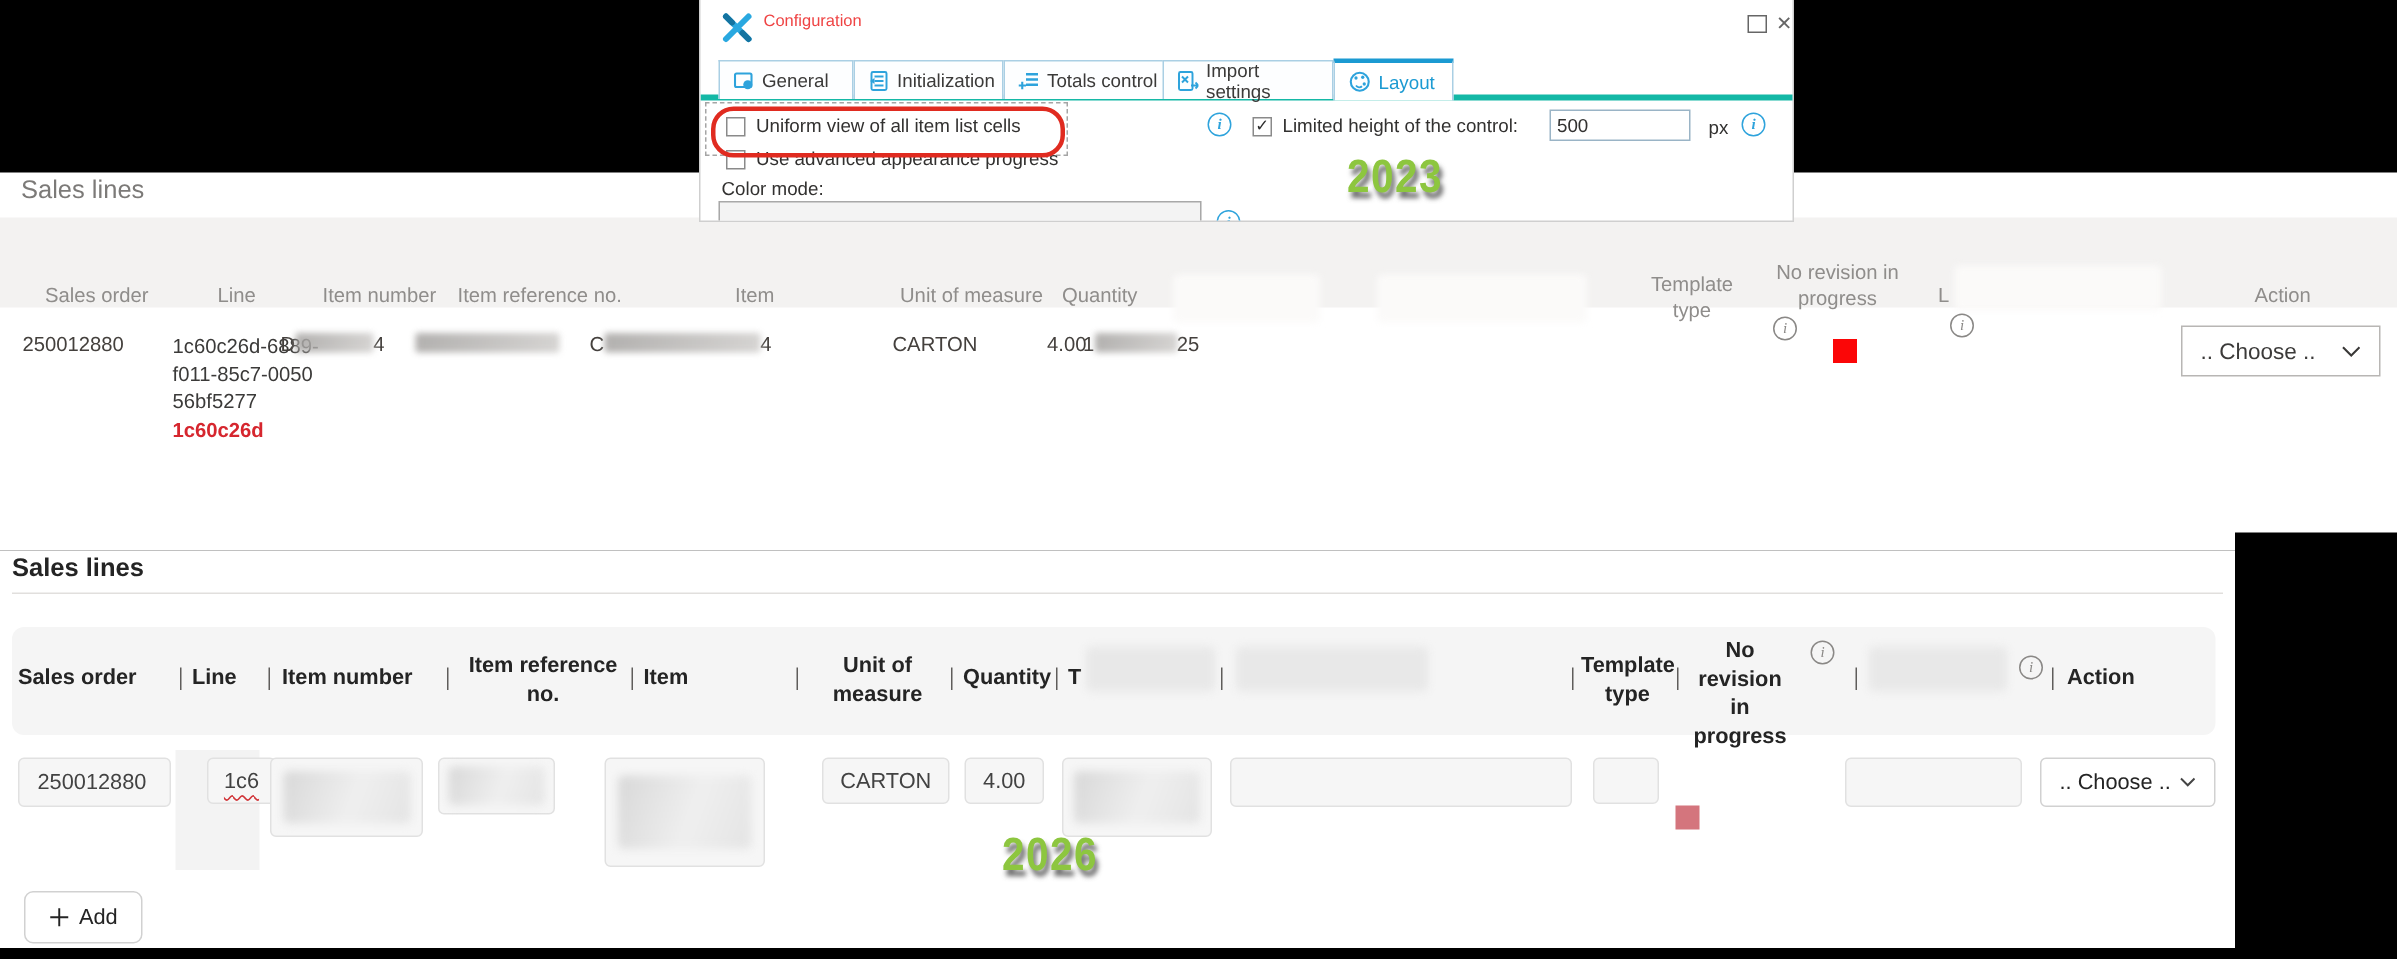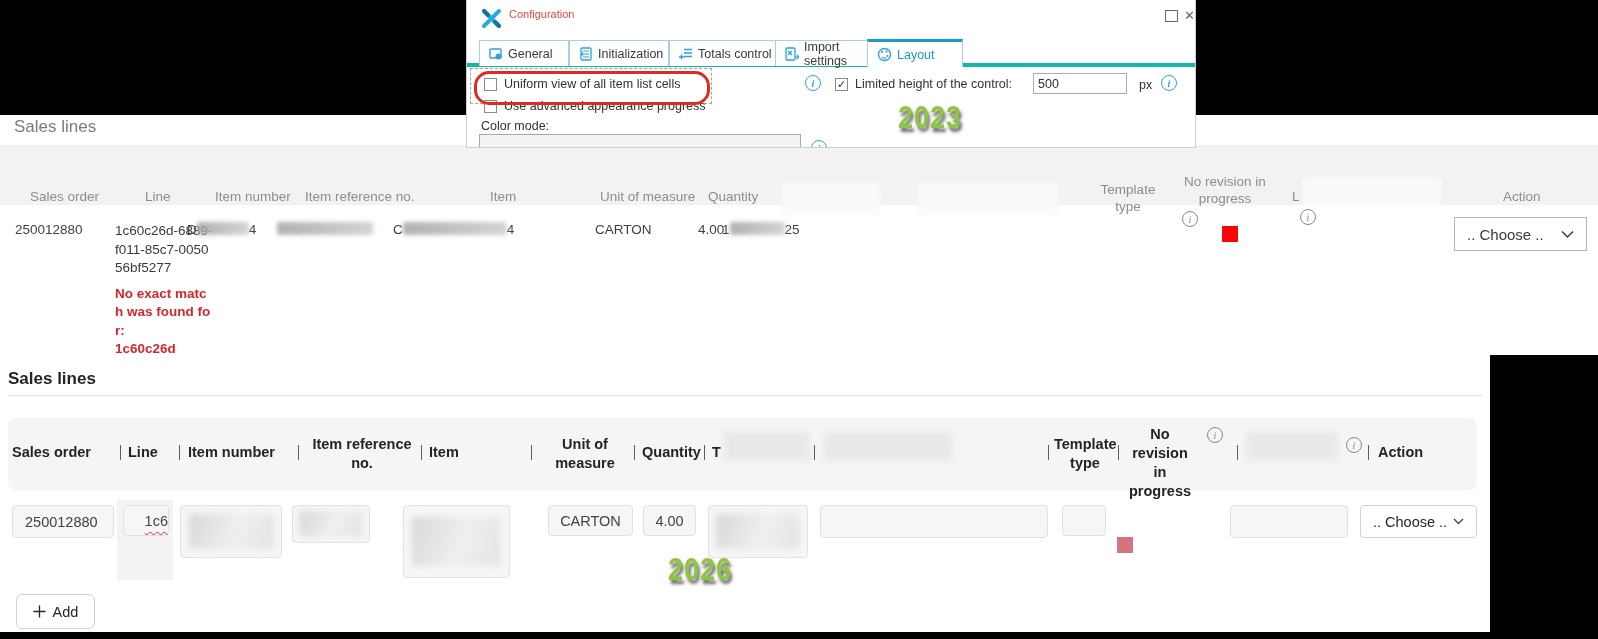--- a/index.html
+++ b/index.html
@@ -102,21 +102,20 @@
     <div class="t-h" style="left:1292px;top:44px">L</div>
     <div class="hblur" style="left:1303px;top:32px;width:138px;height:30px"></div>
     <span class="info gray abs" style="left:1300px;top:64px">i</span>
     <div class="t-h" style="left:1503px;top:44px">Action</div>
   </div>
 
   <div class="t-cell" style="left:15px;top:107px">250012880</div>
 
   <div class="guid abs">
     <span>1c60c26d-6889-f011-85c7-005056bf5277</span>
-    <div class="err">No exact match was found for:</div>
     <div class="err" style="margin-top:0">1c60c26d</div>
   </div>
 
   <div class="t-cell" style="left:187px;top:107px">
     <span>D</span><span class="tblur" style="width:52px"></span><span>4</span>
   </div>
 
   <div class="t-cell" style="left:277px;top:107px">
     <span class="tblur" style="width:96px"></span>
   </div>
@@ -175,21 +174,21 @@
       <span>Totals control</span>
     </div>
     <div class="tab" style="left:308px;width:114px">
       <svg class="tab-icon" width="14" height="14" viewBox="0 0 14 14">
           <rect x="1" y="1" width="9" height="12" rx="1" fill="none" stroke="#2ea3dc" stroke-width="1.3"></rect>
           <path d="M3 4l4 4M7 4l-4 4" stroke="#2ea3dc" stroke-width="1.3"></path>
           <path d="M9 10h5M12 8l2 2-2 2" stroke="#2ea3dc" stroke-width="1.2" fill="none"></path>
         </svg>
       <span>Import settings</span>
     </div>
-    <div class="tab active" style="left:400px;width:96px">
+    <div class="tab active" style="left:422px;width:80px">
       <svg class="tab-icon" width="15" height="15" viewBox="0 0 15 15">
           <circle cx="7.5" cy="7.5" r="6" fill="none" stroke="#2ea3dc" stroke-width="1.4"></circle>
           <circle cx="5" cy="5" r="1.1" fill="#2ea3dc"></circle>
           <circle cx="9.5" cy="4.5" r="1.1" fill="#2ea3dc"></circle>
           <circle cx="10.5" cy="9" r="1.1" fill="#2ea3dc"></circle>
           <path d="M5 10c1 1.5 3 1.5 4 .5" stroke="#2ea3dc" stroke-width="1.2" fill="none"></path>
         </svg>
       <span>Layout</span>
     </div>
   </div>
@@ -251,21 +250,21 @@
   <span class="info gray abs" style="left:1346px;top:70px">i</span>
   <div class="vsep" style="left:1368px;top:78px"></div>
   <div class="b-h" style="left:1378px;top:77px">Action</div>
 
   <div class="abs line-band"></div>
 
   <div class="cellbox" style="left:12px;top:138px;width:102px;height:33px;padding-left:12px">
     <span>250012880</span>
   </div>
 
-  <div class="cellbox" style="left:123px;top:138px;width:46px;height:31px;justify-content:flex-end">
+  <div class="cellbox" style="left:138px;top:138px;width:46px;height:31px;justify-content:center">
     <span class="wavy">1c6</span>
   </div>
 
   <div class="cellbox" style="left:180px;top:138px;width:102px;height:53px">
     <div class="smudge"></div>
   </div>
   <div class="cellbox" style="left:292px;top:138px;width:78px;height:38px">
     <div class="smudge"></div>
   </div>
   <div class="cellbox" style="left:403px;top:138px;width:107px;height:73px">

